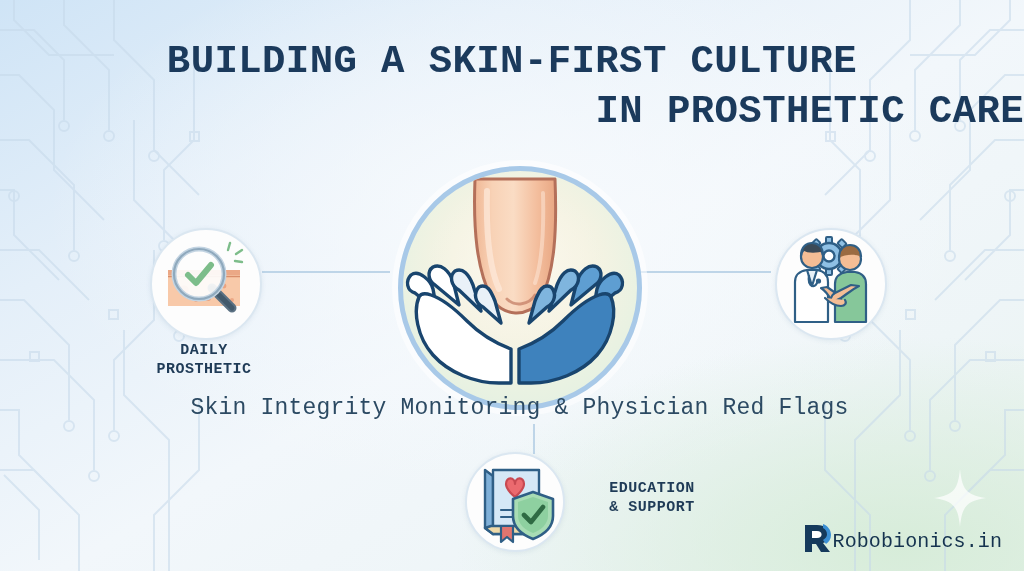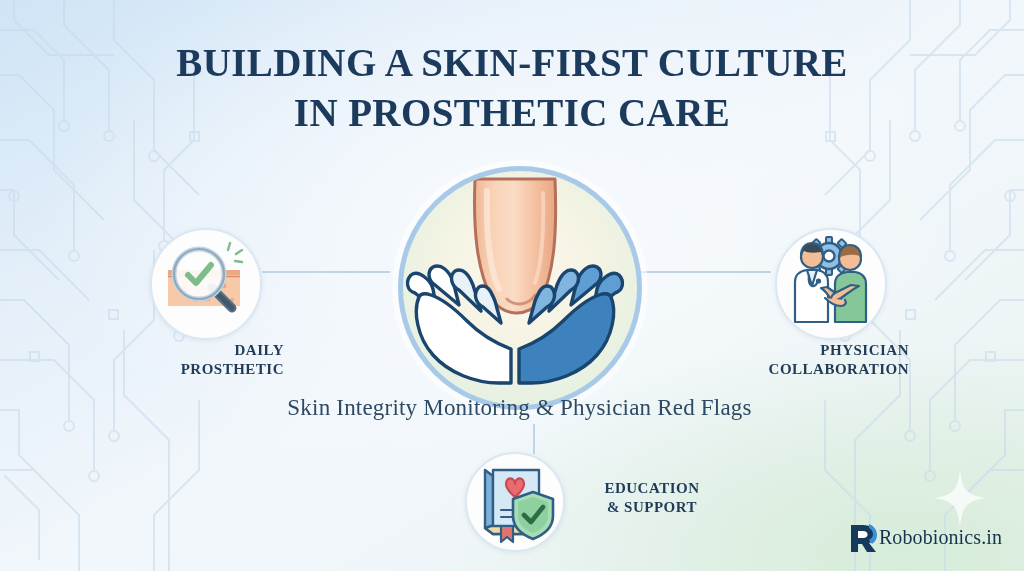--- a/index.html
+++ b/index.html
@@ -5,21 +5,21 @@
   html, body {
     margin: 0;
     padding: 0;
     background: #ffffff;
   }
   #canvas {
     position: relative;
     width: 1024px;
     height: 571px;
     overflow: hidden;
-    font-family: Liberation Serif, serif;
+    font-family: Liberation Mono, monospace;
     background:
       radial-gradient(ellipse 70% 60% at 88% 96%, rgba(214,236,216,0.95) 0%, rgba(214,236,216,0.0) 62%),
       radial-gradient(ellipse 65% 70% at 50% 38%, rgba(247,250,253,0.98) 0%, rgba(247,250,253,0.0) 70%),
       linear-gradient(150deg, #cfe4f6 0%, #e4eff9 26%, #f2f7fb 52%, #eef5f7 76%, #e7f2ec 100%);
   }
 
   
   .circuit {
     position: absolute;
     top: 0;
@@ -36,21 +36,21 @@
     left: 0;
     right: 0;
     top: 38px;
     text-align: center;
     color: #1b3a5c;
     font-size: 39px;
     font-weight: bold;
     line-height: 1.27;
     letter-spacing: 0.4px;
   }
-  .title .l2 { display: block; }
+  .title .l2 { display: block; text-align: right; }
 
   
   .hero {
     position: absolute;
     left: 398px;
     top: 166px;
     width: 234px;
     height: 234px;
     border-radius: 50%;
     background:
@@ -75,21 +75,21 @@
   .node-bottom { left: 465px; top: 452px;  width: 96px;  height: 96px;  }
 
   
   .node-label {
     position: absolute;
     color: #1f3b57;
     font-size: 15px;
     font-weight: bold;
     line-height: 1.28;
     letter-spacing: 0.5px;
-    text-align: right;
+    text-align: center;
   }
   .label-left   { left: 124px; top: 341px; width: 160px; }
   .label-right  { left: 749px; top: 341px; width: 160px; }
   .label-bottom { left: 572px; top: 479px; width: 160px; text-align: center; }
 
   
   .conn {
     position: absolute;
     background: #bed5e8;
   }
@@ -109,21 +109,21 @@
     font-weight: normal;
     letter-spacing: 0.2px;
   }
 
   
   .logo {
     position: absolute;
     right: 22px;
     bottom: 18px;
     display: flex;
-    align-items: center;
+    align-items: flex-end;
     gap: 0;
   }
   .logo-text {
     color: #15334f;
     font-size: 20px;
     font-weight: normal;
     letter-spacing: 0.1px;
   }
   .sparkle {
     position: absolute;
@@ -330,24 +330,20 @@
         <path d="M62 28 C62 18 68 15 73 15 C79 15 84 19 84 27" fill="none"></path>
       </g>
 
       <g stroke="#2f5f86" stroke-width="2.2" stroke-linejoin="round" stroke-linecap="round">
         <path d="M44 58 C50 62 52 66 54 70 L62 74 C66 72 64 66 60 64 L50 57 Z" fill="#f4bd95"></path>
         <path d="M82 56 C74 60 70 64 64 68 L56 72 C52 71 54 65 58 63 L74 55 Z" fill="#f4bd95"></path>
         <path d="M48 68 C52 72 58 76 64 76 C68 76 70 73 68 70" fill="#f4bd95"></path>
       </g>
     </svg>
   </div>
-  <div class="node-label label-right">
-    <span>PHYSICIAN</span><br>
-    <span>COLLABORATION</span>
-  </div>
 
   <div class="node node-bottom">
     <svg width="92" height="92" viewBox="0 0 92 92">
 
       <g stroke="#2f5f86" stroke-width="2.4" stroke-linejoin="round">
         <path d="M18 16 L18 74 L26 80 L26 22 Z" fill="#7fb0d8"></path>
         <path d="M26 22 L26 80 L72 80 L72 16 L26 16 Z" fill="#d5e8f6"></path>
         <path d="M18 74 L26 80 L72 80 L72 72 L24 72 Z" fill="#eed9a8"></path>
       </g>
       <g stroke="#2f5f86" stroke-width="2.2" stroke-linecap="round">

